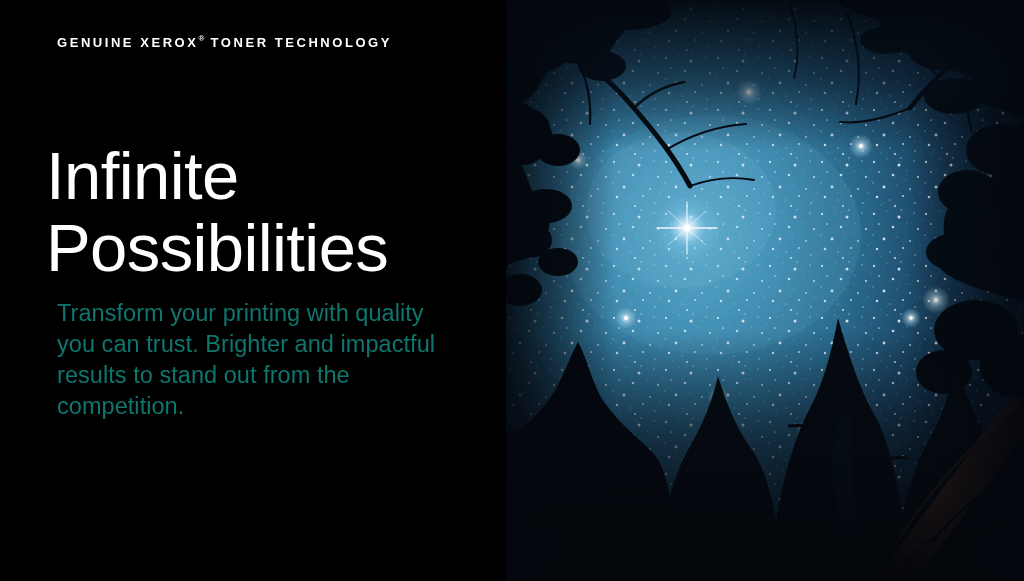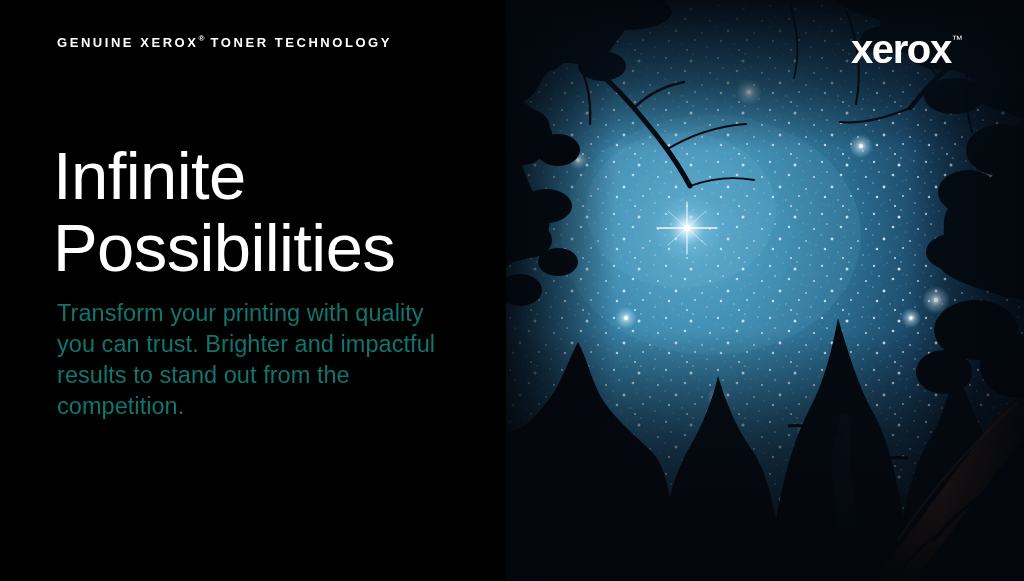--- a/index.html
+++ b/index.html
@@ -43,21 +43,21 @@
     font-size:8px;
     vertical-align:super;
     letter-spacing:0;
     font-weight:bold;
     position:relative;
     top:-1px;
   }
 
   .headline {
     position:absolute;
-    left:53px; top:140px;
+    left:46px; top:140px;
     font-size:67px;
     font-weight:300;
     line-height:72px;
     color:#ffffff;
     letter-spacing:-0.6px;
     white-space:pre-line;
   }
 
   .body-copy {
     position:absolute;
@@ -350,15 +350,14 @@
         <path d="M430,536 C412,548 398,564 390,581" stroke-width="2"></path>
       </g>
 
       <rect x="0" y="0" width="518" height="150" fill="url(#topDark)"></rect>
       <rect x="0" y="330" width="518" height="251" fill="url(#botDark)"></rect>
       <rect x="0" y="0" width="110" height="581" fill="url(#leftDark)"></rect>
       <rect x="400" y="0" width="118" height="581" fill="url(#rightDark)"></rect>
     </svg>
   </div>
 
-  <div class="logo"><span>xerox</span><span class="tm">™</span></div>
 
 </div>
 
 </body></html>

